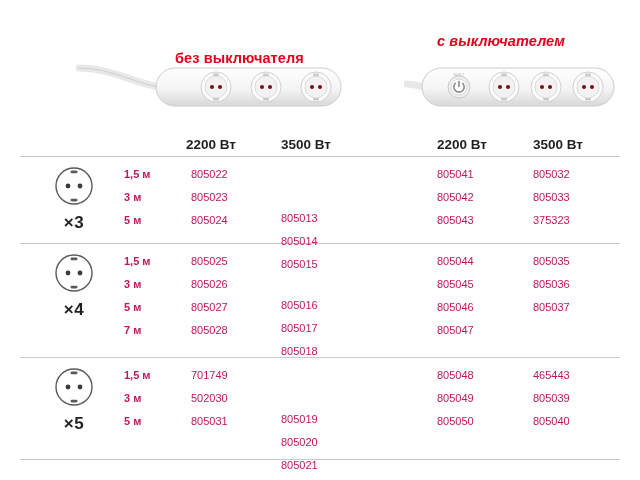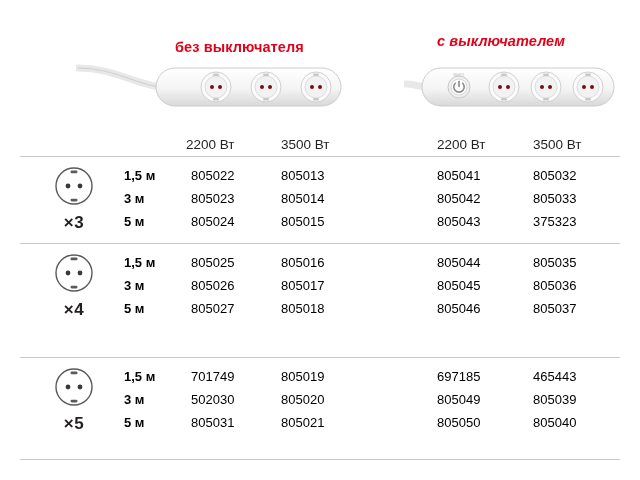--- a/index.html
+++ b/index.html
@@ -24,38 +24,38 @@
 
   
   .group-title {
     position: absolute;
     font-size: 14.5px;
     font-weight: bold;
     color: #e2001a;
     letter-spacing: 0.1px;
     white-space: nowrap;
   }
-  #title-no-switch { left: 175px; top: 39px; }
+  #title-no-switch { left: 175px; top: 50px; }
   #title-with-switch { left: 437px; top: 33px; font-style: italic; }
 
   
   .strip {
     position: absolute;
     top: 62px;
     height: 48px;
   }
   #strip-no-switch { left: 76px; width: 270px; }
   #strip-with-switch { left: 404px; width: 215px; }
 
   
   .col-head {
     position: absolute;
     top: 137px;
     font-size: 13.5px;
-    font-weight: normal;
+    font-weight: bold;
     color: #231f20;
     white-space: nowrap;
   }
   #head-a { left: 186px; }
   #head-b { left: 281px; }
   #head-c { left: 437px; }
   #head-d { left: 533px; }
 
   
   .rule {
@@ -107,30 +107,30 @@
     left: 0;
     top: 12px;
     width: 640px;
   }
   .row {
     position: relative;
     height: 23px;
   }
   .cell {
     position: absolute;
-    font-size: 13px;
-    color: #000000;
+    font-size: 11px;
+    color: #be185d;
     white-space: nowrap;
   }
   .cell.len {
     left: 124px;
     font-weight: bold;
   }
   .cell.c0 { left: 191px; }
-  .cell.c1 { left: 281px; }
+  .cell.c1 { left: 281px; margin-top: 44px; }
   .cell.c2 { left: 437px; }
   .cell.c3 { left: 533px; }
 </style>
 </head>
 <body>
 
 <div class="page">
 
   <div class="group-title" id="title-no-switch">без выключателя</div>
   <div class="group-title" id="title-with-switch">с выключателем</div>
@@ -300,20 +300,27 @@
         <span class="cell c2">805045</span>
         <span class="cell c3">805036</span>
       </div>
       <div class="row">
         <span class="cell len">5 м</span>
         <span class="cell c0">805027</span>
         <span class="cell c1">805018</span>
         <span class="cell c2">805046</span>
         <span class="cell c3">805037</span>
       </div>
+      <div class="row">
+        <span class="cell len">7 м</span>
+        <span class="cell c0">805028</span>
+        <span class="cell c1"></span>
+        <span class="cell c2">805047</span>
+        <span class="cell c3"></span>
+      </div>
     </div>
   </div>
 
   <div class="section" id="section-2">
     <div class="icon-block">
       <span class="socket-icon">
         <svg width="40" height="40" viewBox="0 0 40 40">
           <circle cx="20" cy="20" r="18" fill="#ffffff" stroke="#5a5a5a" stroke-width="1.4"></circle>
           <circle cx="14" cy="20" r="2.4" fill="#3a3a3a"></circle>
           <circle cx="26" cy="20" r="2.4" fill="#3a3a3a"></circle>
@@ -321,21 +328,21 @@
           <rect x="16.5" y="32.8" width="7" height="2.6" rx="1.3" fill="#5a5a5a"></rect>
         </svg>
       </span>
       <span class="count-label">×5</span>
     </div>
     <div class="rows">
       <div class="row">
         <span class="cell len">1,5 м</span>
         <span class="cell c0">701749</span>
         <span class="cell c1">805019</span>
-        <span class="cell c2">697185</span>
+        <span class="cell c2">805048</span>
         <span class="cell c3">465443</span>
       </div>
       <div class="row">
         <span class="cell len">3 м</span>
         <span class="cell c0">502030</span>
         <span class="cell c1">805020</span>
         <span class="cell c2">805049</span>
         <span class="cell c3">805039</span>
       </div>
       <div class="row">

